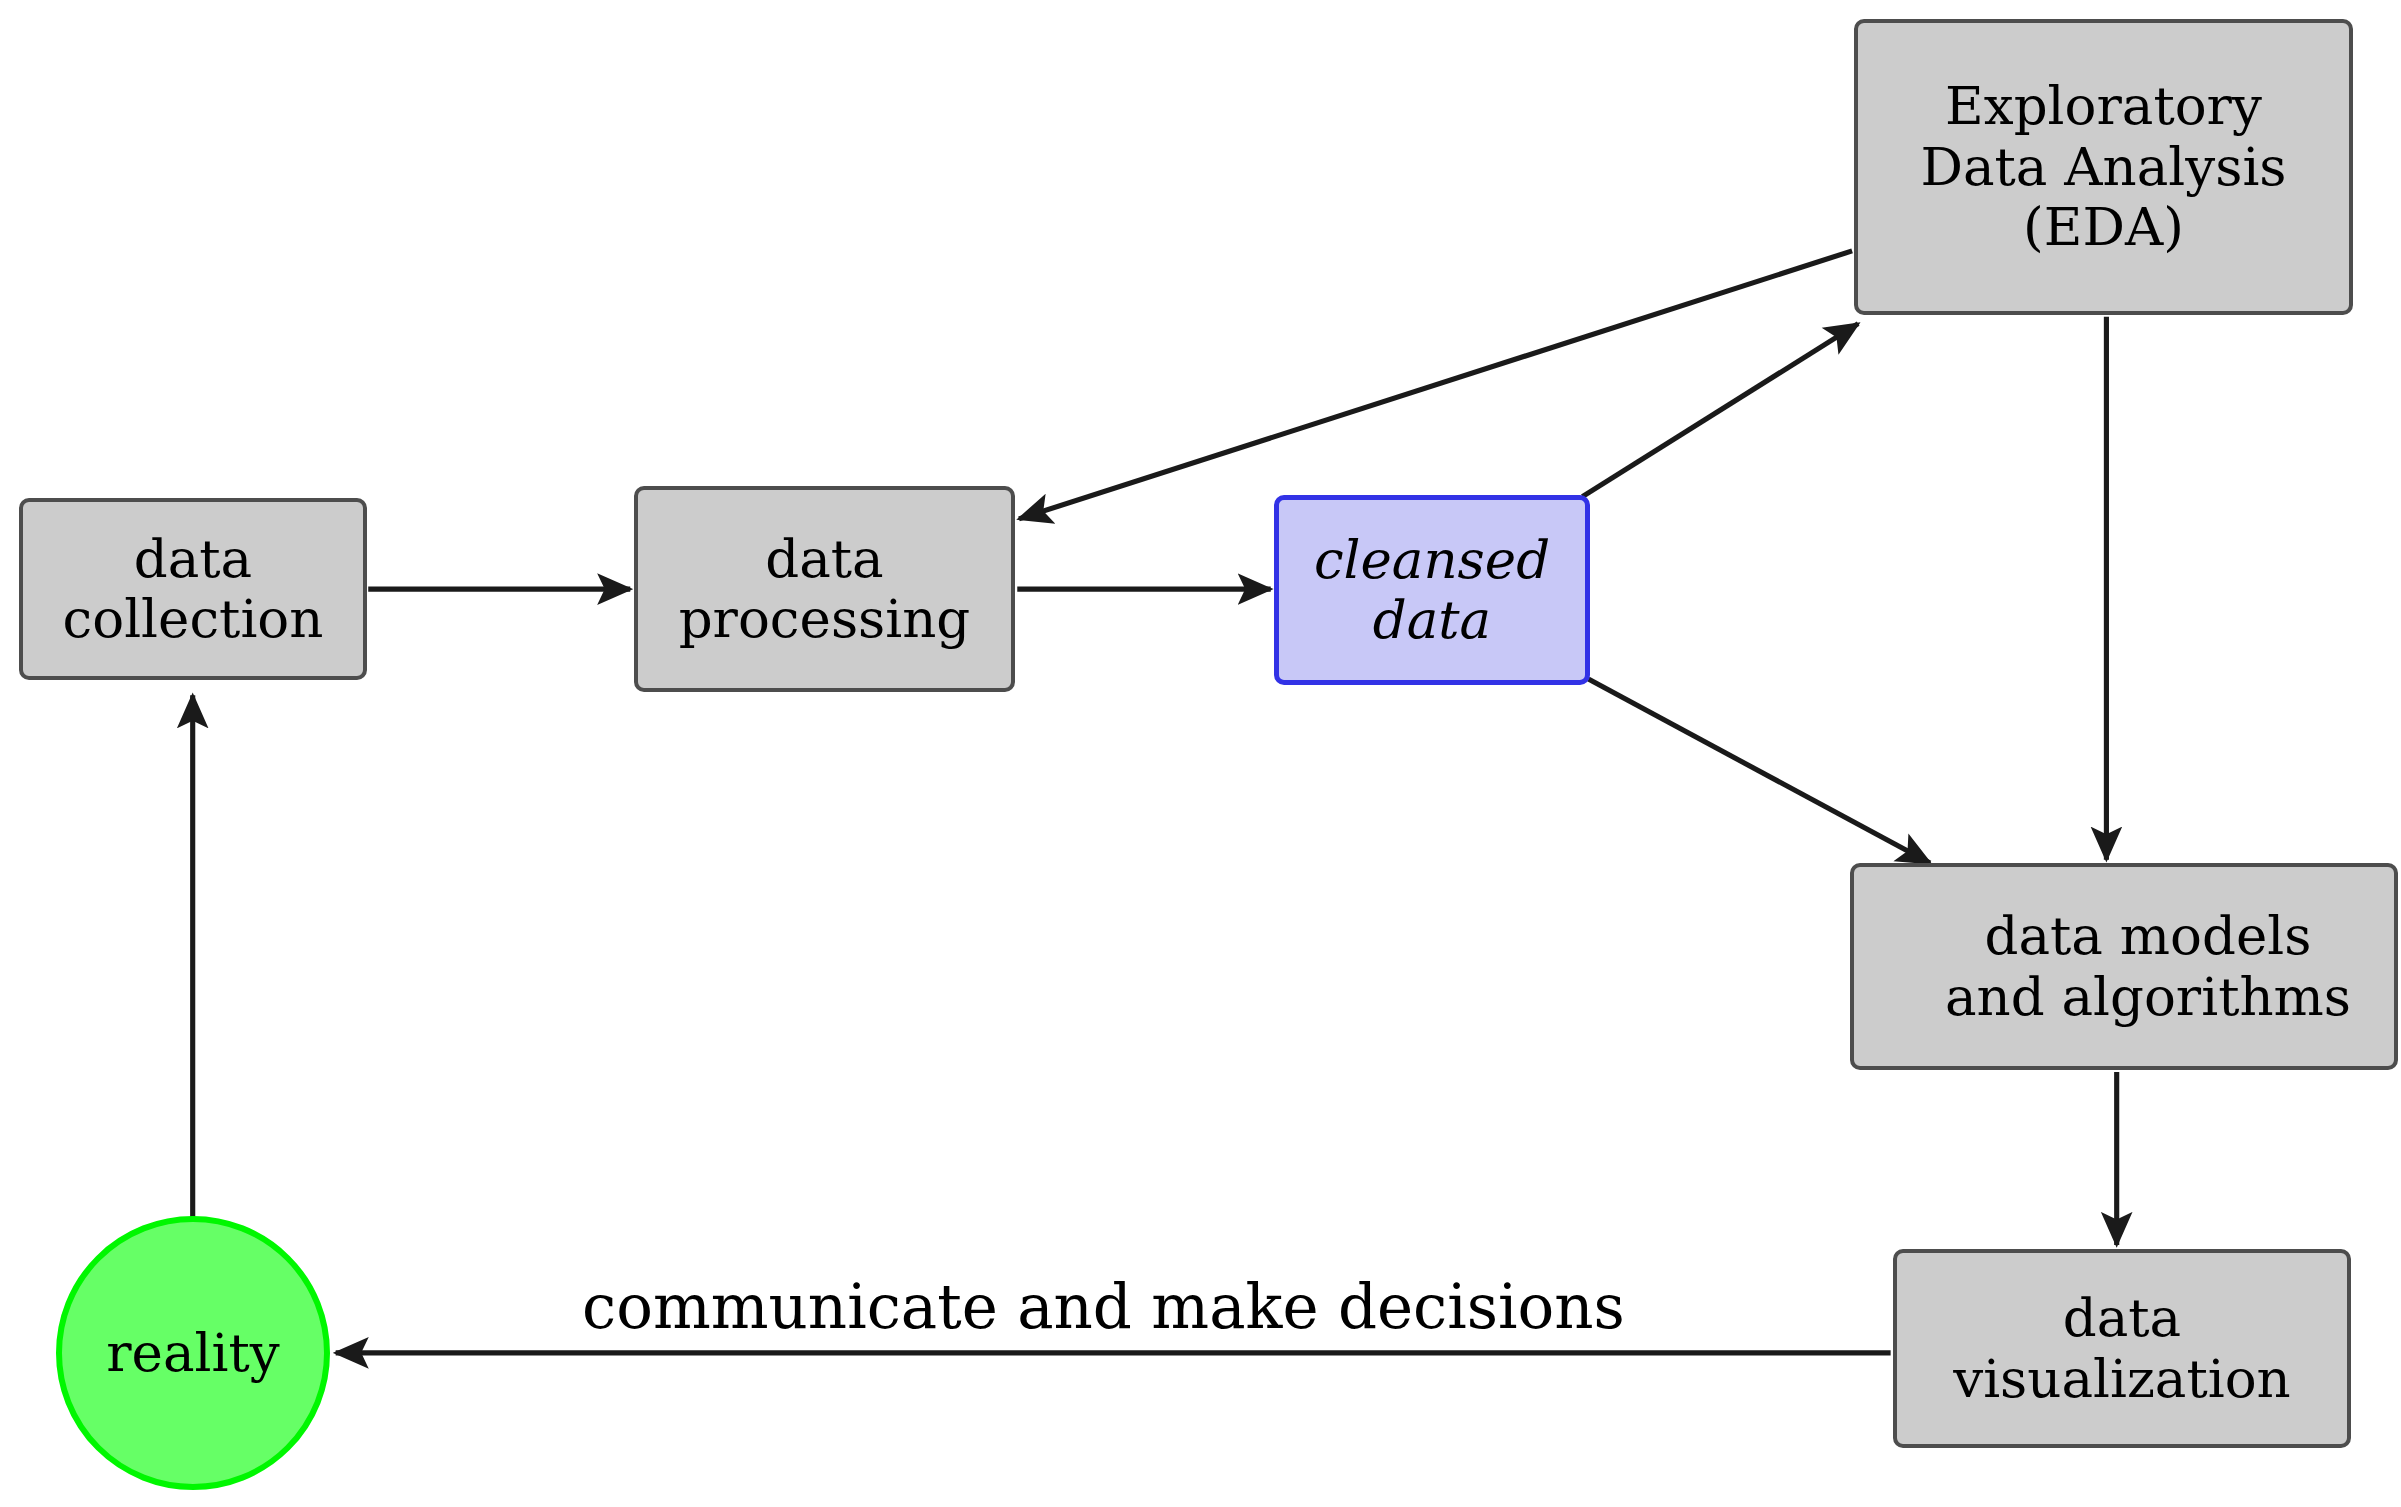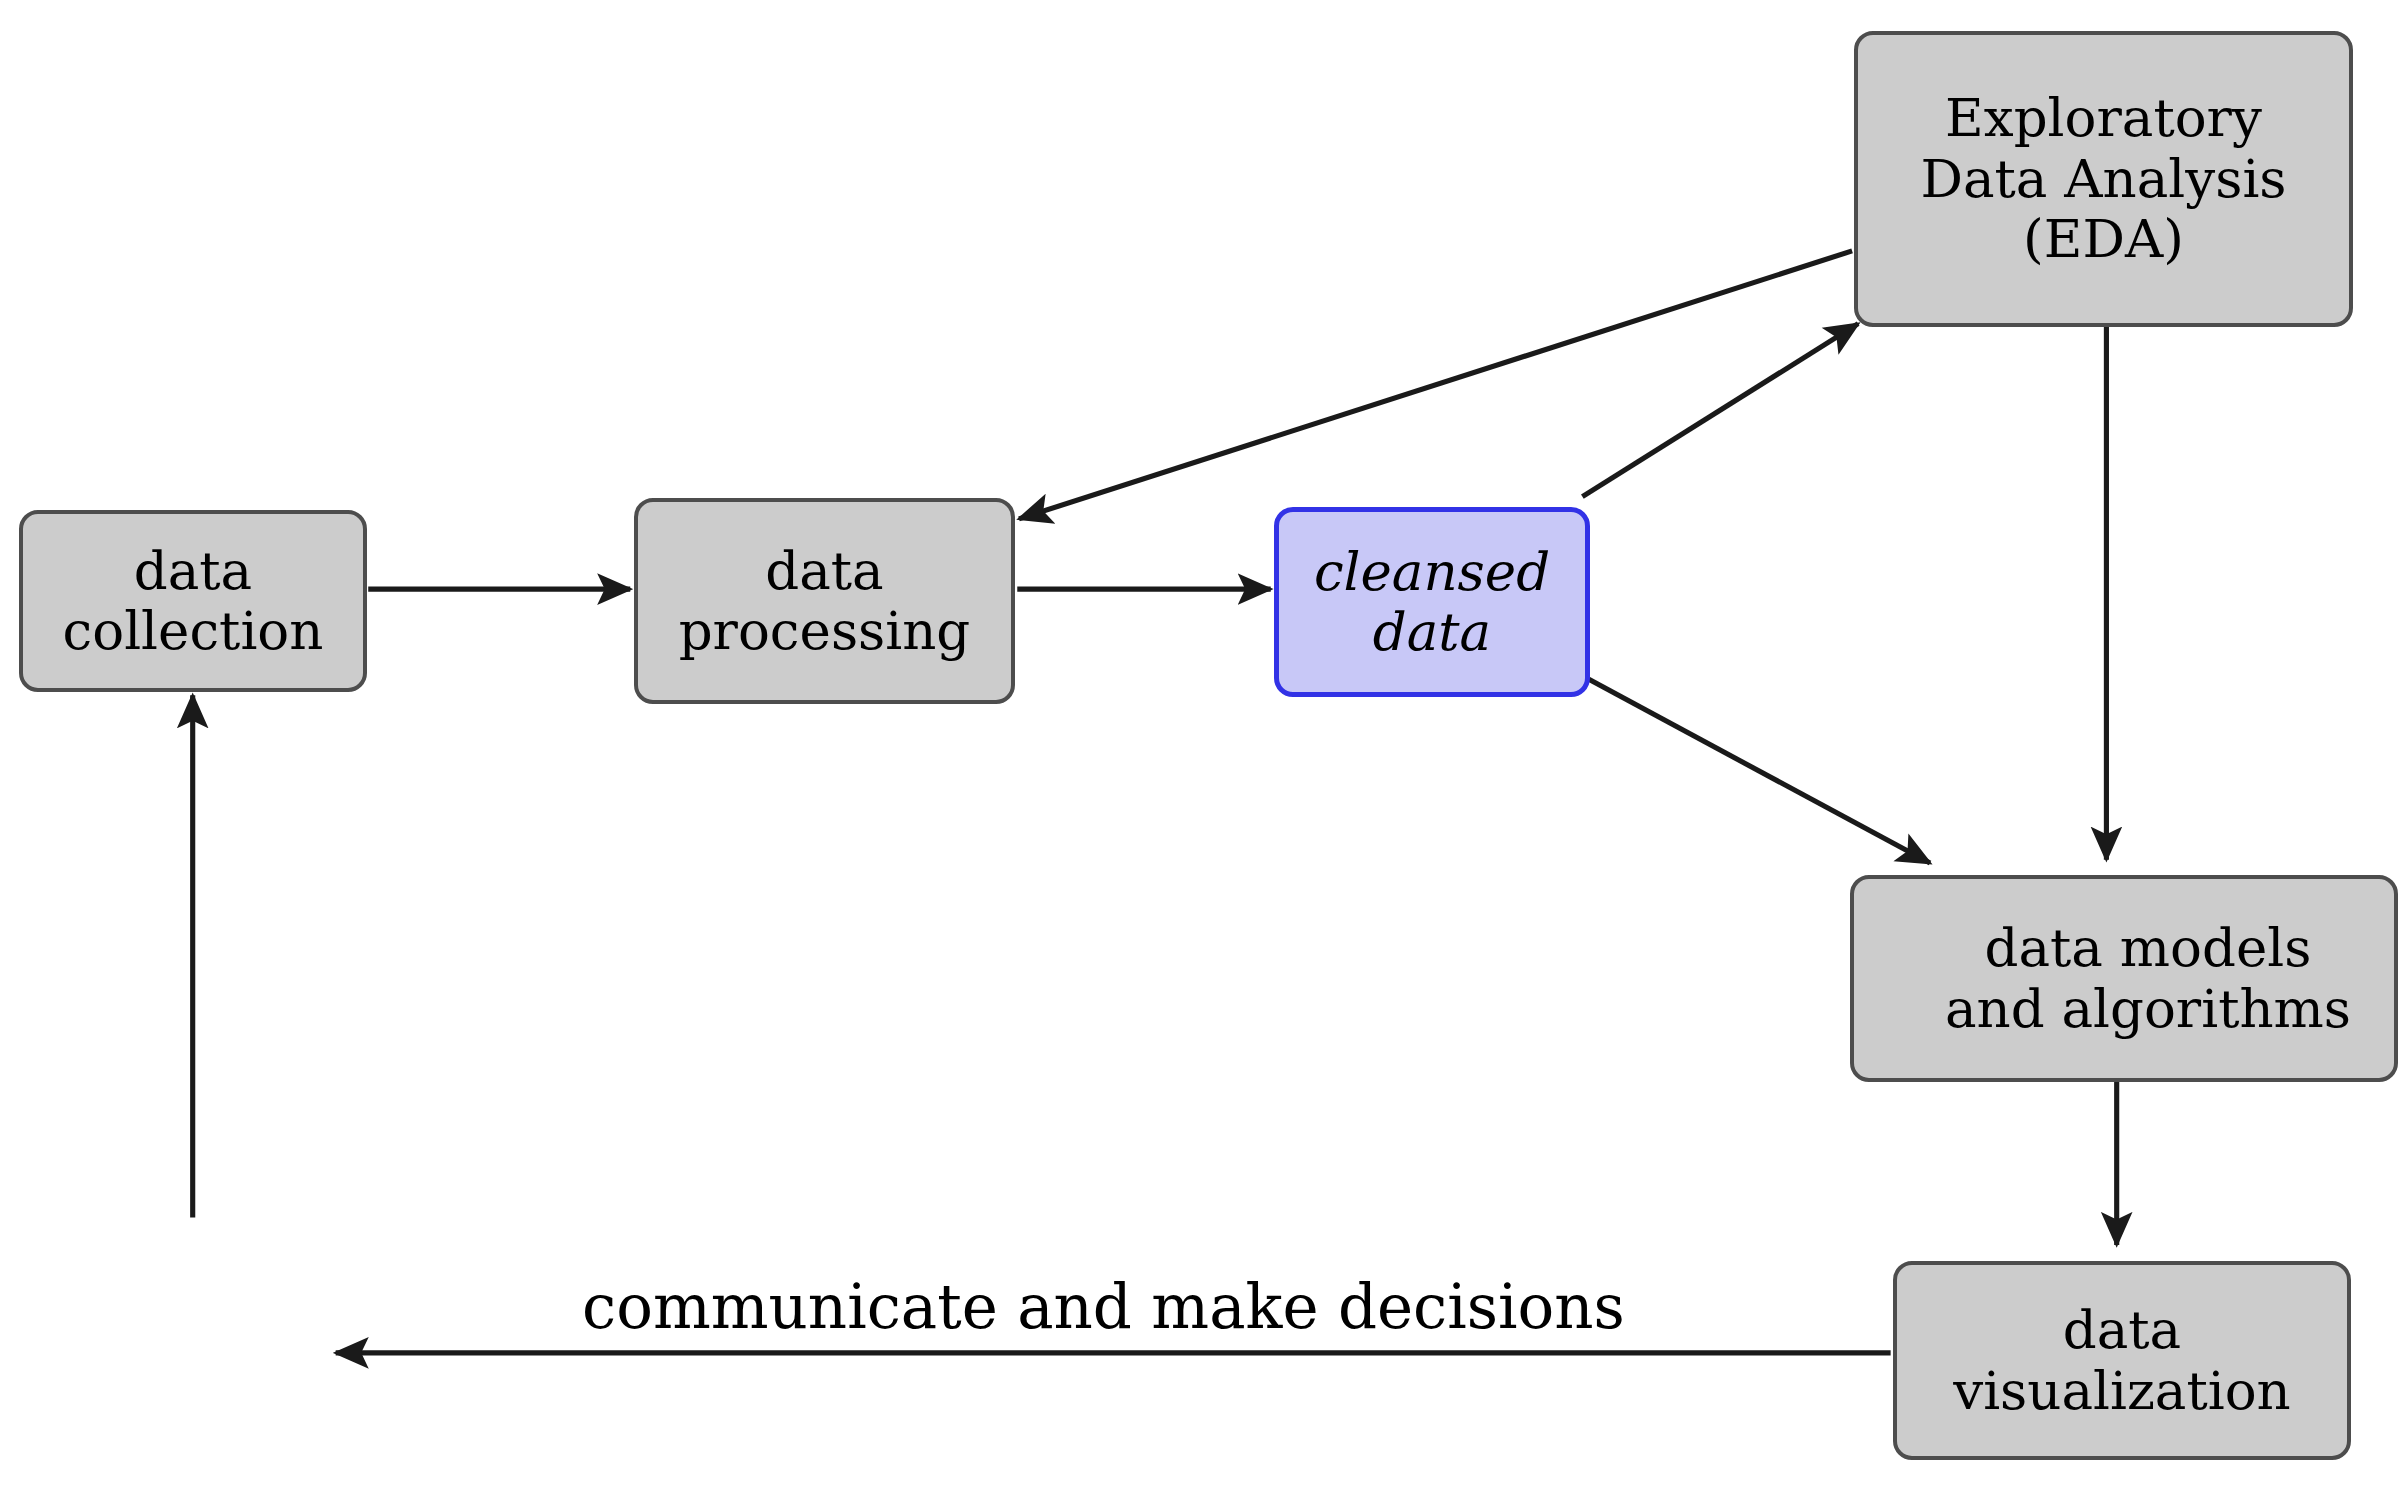--- a/index.html
+++ b/index.html
@@ -33,22 +33,21 @@
     display: flex;
     flex-direction: column;
     align-items: center;
     justify-content: center;
     text-align: center;
     color: #000000;
     line-height: 1.14;
     white-space: pre-line;
   }
   .node-box {
-    border-radius: 19px;
-    margin-top: 12px;
+    border-radius: 10px;
   }
   .node-gray {
     background: #cccccc;
     border: 4.3px solid #4d4d4d;
   }
   .node-blue {
     background: #c8c8f7;
     border: 5.1px solid #3232e6;
   }
   .node-circle {
@@ -132,17 +131,20 @@
   <div class="node node-box node-gray" id="node-data-models">
     <span class="node-label">data models
 and algorithms</span>
   </div>
 
   <div class="node node-box node-gray" id="node-data-visualization">
     <span class="node-label">data
 visualization</span>
   </div>
 
+  <div class="node node-circle" id="node-reality">
+    <span class="node-label">reality</span>
+  </div>
 
   <div class="edge-label" id="edge-label-communicate">communicate and make decisions</div>
 
 </div>
 
 
 </body></html>

